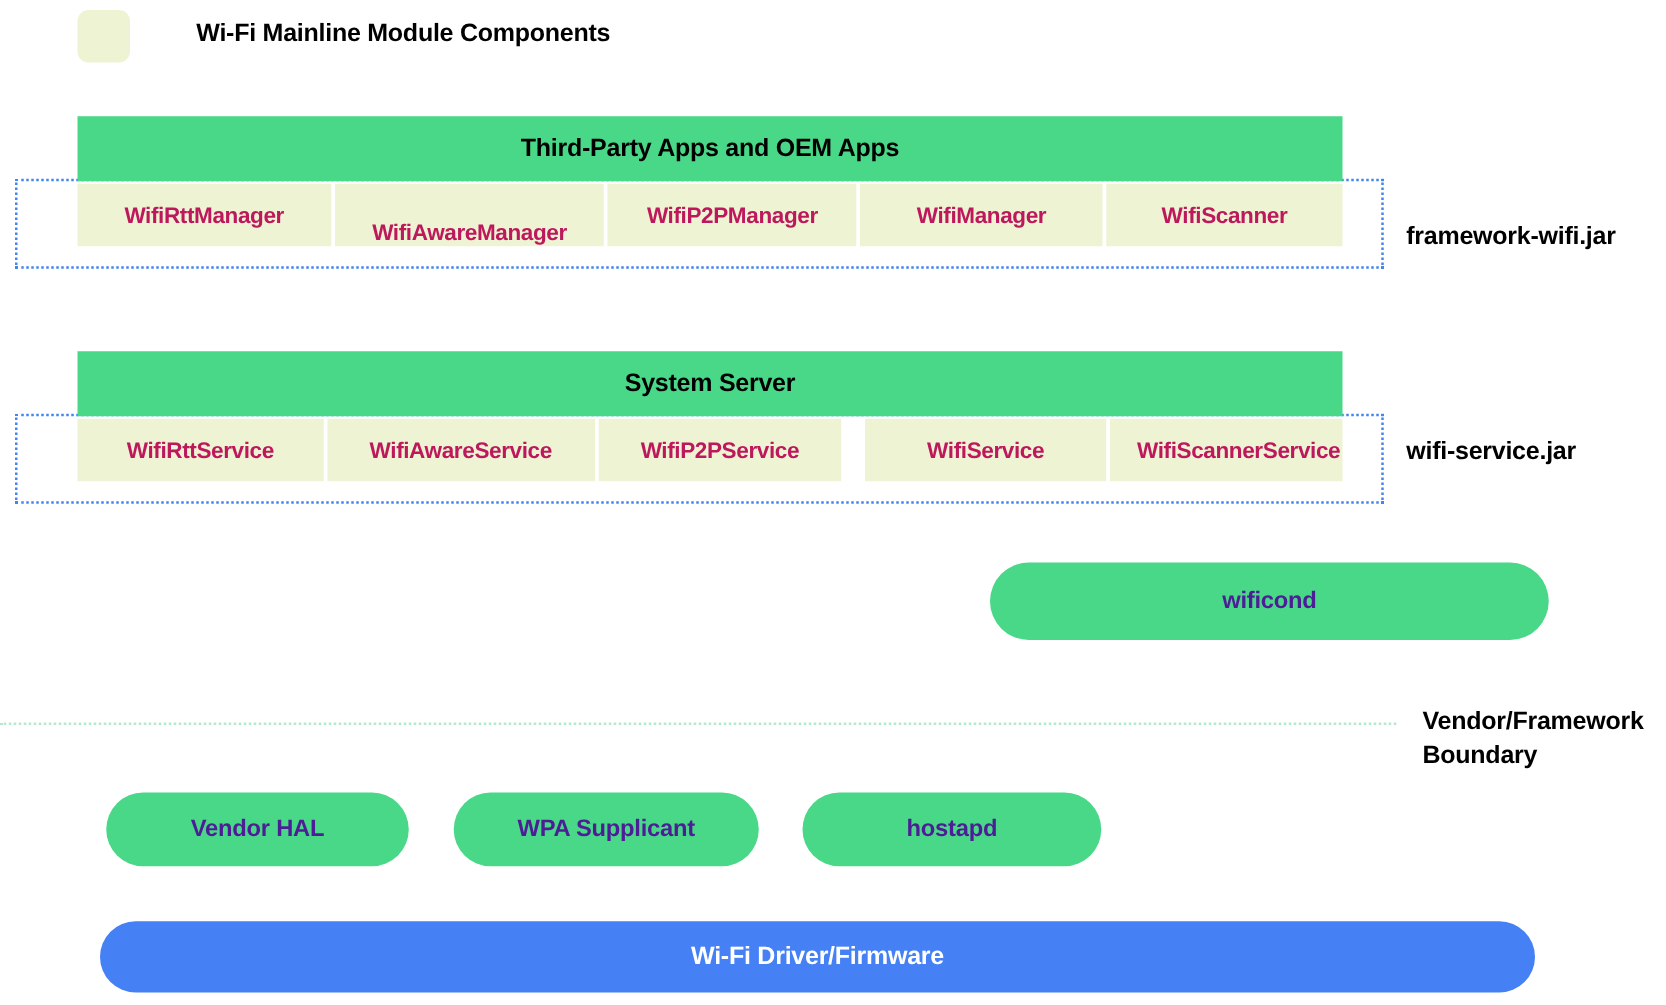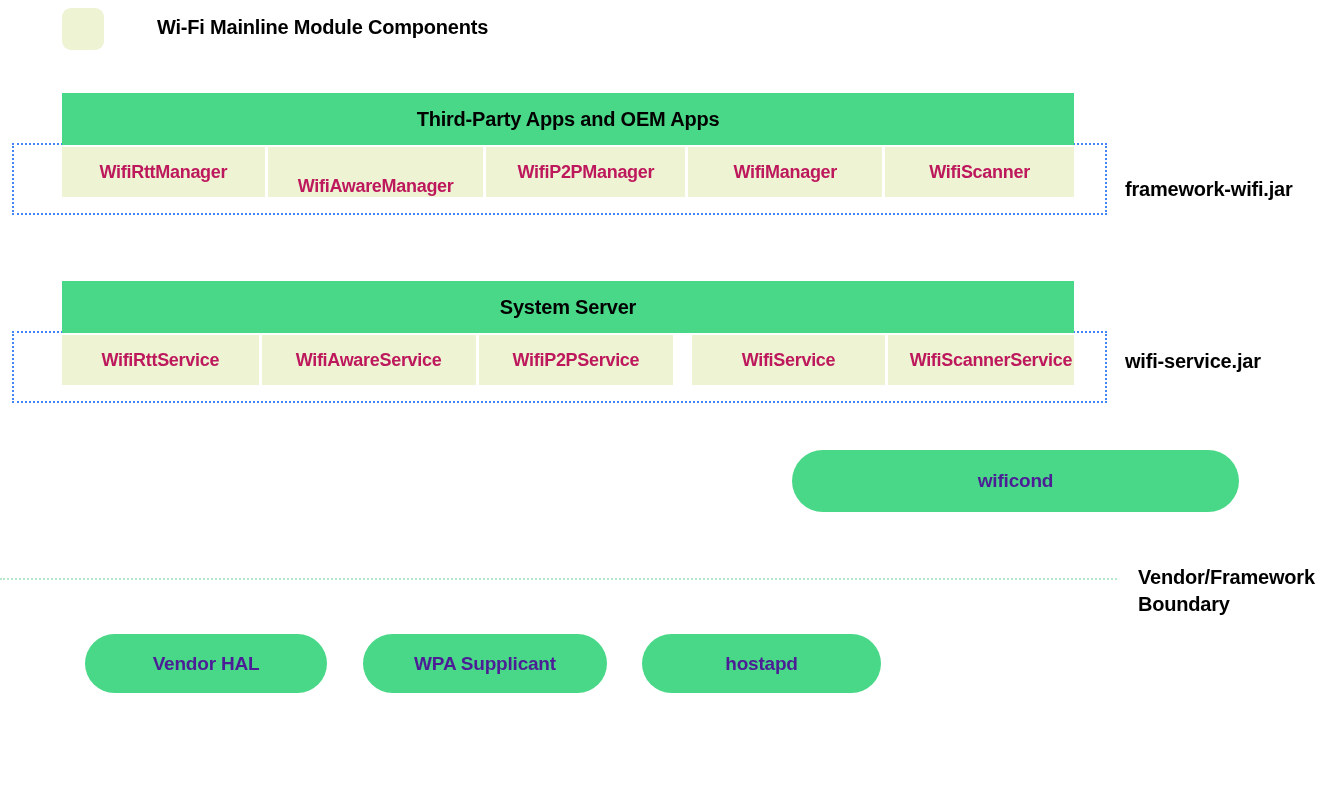--- a/index.html
+++ b/index.html
@@ -203,14 +203,17 @@
   <div class="pill" style="left:85px; top:634px; width:242px; height:59px;">
     <span>Vendor HAL</span>
   </div>
   <div class="pill" style="left:363px; top:634px; width:244px; height:59px;">
     <span>WPA Supplicant</span>
   </div>
   <div class="pill" style="left:642px; top:634px; width:239px; height:59px;">
     <span>hostapd</span>
   </div>
 
+  <div id="driver-bar" style="left:80px; top:737px; width:1148px; height:57px;">
+    <span>Wi-Fi Driver/Firmware</span>
+  </div>
 
 </div>
 
 </body></html>

